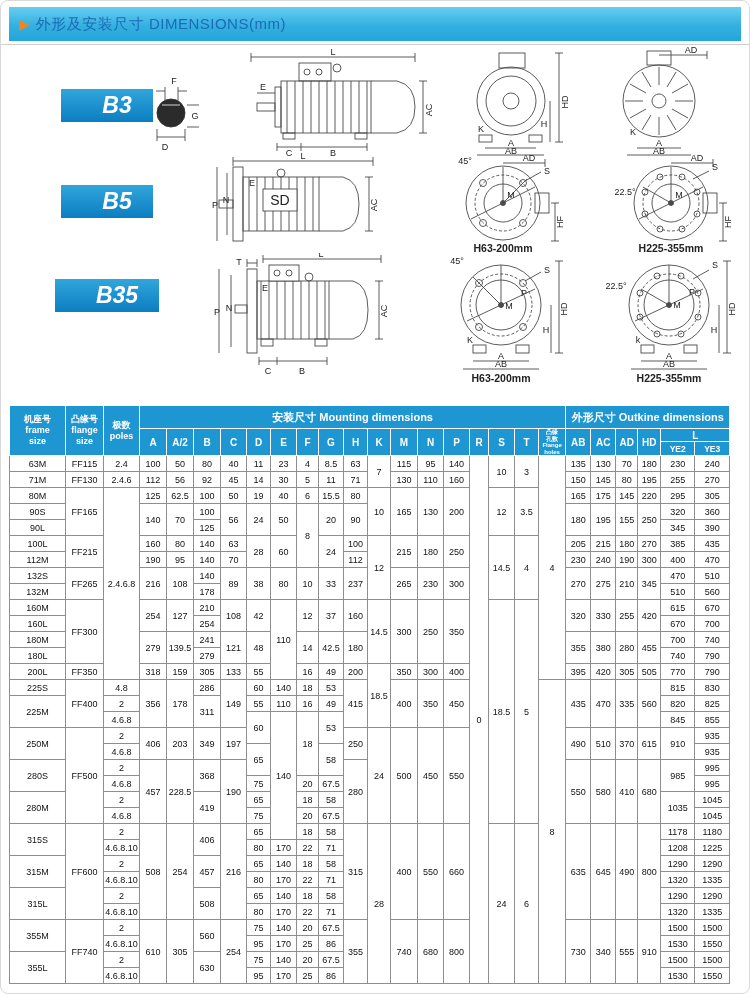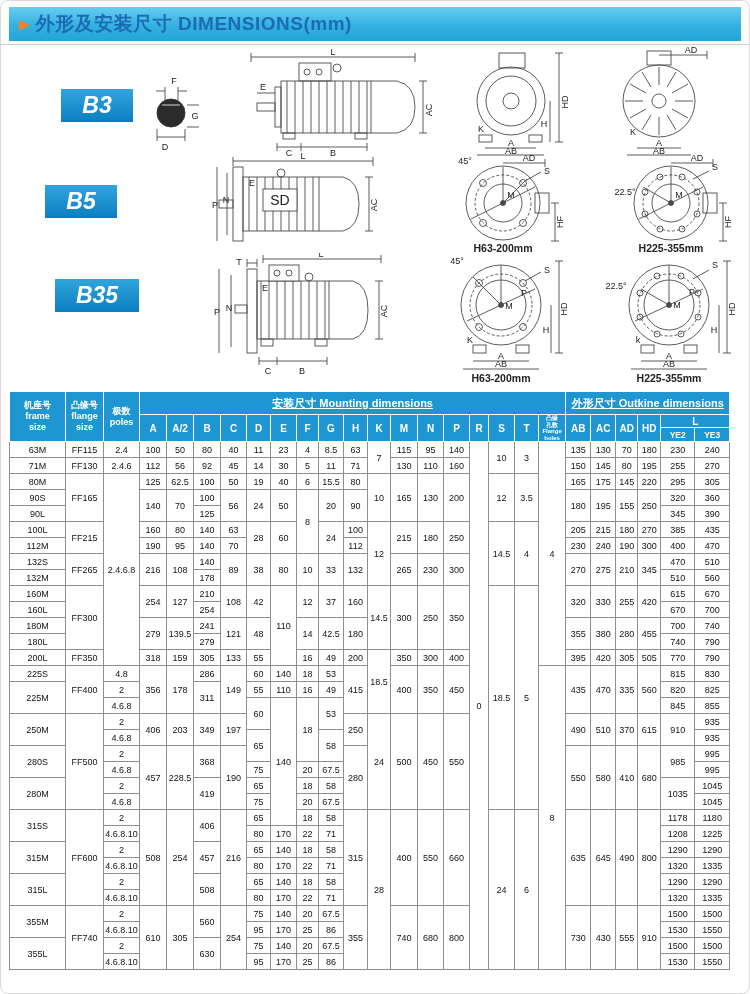--- a/index.html
+++ b/index.html
@@ -2,34 +2,34 @@
 <html><head>
 <meta charset="utf-8">
 <style>
   html,body{margin:0;padding:0;background:#fff;}
   .page{width:750px;height:994px;background:#fff;border:1px solid #d9d9d9;border-radius:8px;
     box-sizing:border-box;padding:6px 8px 4px;position:relative;overflow:hidden;
     font-family:"Liberation Sans","DejaVu Sans",sans-serif;}
   .banner{height:34px;background:linear-gradient(180deg,#66cef0 0%,#34b0e0 55%,#22a5d9 100%);
     display:flex;align-items:center;padding:0 10px;}
   .banner .arrow{color:#f58220;font-size:14px;margin-right:6px;}
-  .banner .title{color:#1b6cb5;font-size:19px;font-weight:bold;letter-spacing:.5px;}
+  .banner .title{color:#1b6cb5;font-size:15px;font-weight:normal;letter-spacing:.5px;}
   .divider{border-bottom:1px solid #cfcfcf;margin:3px -8px 0;}
   .diagrams{position:relative;height:344px;}
   .dlabel{position:absolute;width:72px;height:33px;background:linear-gradient(180deg,#31a5db,#0b7ec2);
-    color:#fff;font-weight:bold;font-style:italic;font-size:23px;text-align:center;line-height:33px;}
-  .b3pos{left:52px;top:44px}.b5pos{left:36px;top:140px}.b35pos{left:46px;top:234px;width:84px}
+    color:#fff;font-weight:bold;font-style:italic;font-size:23px;text-align:center;line-height:33px;padding-left:20px;}
+  .b3pos{left:52px;top:44px}.b5pos{left:52px;top:140px}.b35pos{left:46px;top:234px;width:84px}
   .diagrams svg{position:absolute;}
   .svg-b3{left:120px;top:2px}.svg-b5{left:202px;top:108px}.svg-b35{left:202px;top:208px}
   svg text{font-size:9px;fill:#222;text-anchor:middle;font-family:"Liberation Sans","DejaVu Sans",sans-serif;}
   svg text.cap{font-size:10.5px;font-weight:bold;}
   svg g.draw{stroke:#4a4a4a;stroke-width:.9;fill:none;}
-  table.dims{width:663px;border-collapse:collapse;table-layout:fixed;margin-top:2px;}
+  table.dims{width:663px;border-collapse:collapse;table-layout:fixed;margin-top:16px;}
   .dims th{background:#1e96d2;color:#fff;border:1px solid #fff;font-weight:bold;padding:0;}
-  .dims th.gh{font-size:11px;height:22px;text-decoration:underline;}
+  .dims th.gh{font-size:11px;height:22px;}
   .dims th.side{font-size:9px;line-height:1.2;white-space:pre-line;}
   .dims th.letter{font-size:10px;height:18px;}
   .dims th.tiny{font-size:6px;line-height:1.1;white-space:pre-line;}
   .dims th.lhead{font-size:10px;}
   .dims th.ye{font-size:8.5px;height:13px;}
   .dims td{border:1px solid #8e8e8e;text-align:center;font-size:9px;color:#111;height:15px;
     padding:0;overflow:hidden;background:#fff;}
 </style>
 </head>
 <body>
@@ -522,21 +522,21 @@
           <td>132S</td>
           <td rowspan="2">FF265</td>
           <td rowspan="2">216</td>
           <td rowspan="2">108</td>
           <td>140</td>
           <td rowspan="2">89</td>
           <td rowspan="2">38</td>
           <td rowspan="2">80</td>
           <td rowspan="2">10</td>
           <td rowspan="2">33</td>
-          <td rowspan="2">132</td>
+          <td rowspan="2">237</td>
           <td rowspan="2">265</td>
           <td rowspan="2">230</td>
           <td rowspan="2">300</td>
           <td rowspan="2">270</td>
           <td rowspan="2">275</td>
           <td rowspan="2">210</td>
           <td rowspan="2">345</td>
           <td>470</td>
           <td>510</td>
         </tr>
@@ -815,21 +815,21 @@
           <td rowspan="4">254</td>
           <td>75</td>
           <td>140</td>
           <td>20</td>
           <td>67.5</td>
           <td rowspan="4">355</td>
           <td rowspan="4">740</td>
           <td rowspan="4">680</td>
           <td rowspan="4">800</td>
           <td rowspan="4">730</td>
-          <td rowspan="4">430</td>
+          <td rowspan="4">340</td>
           <td rowspan="4">555</td>
           <td rowspan="4">910</td>
           <td>1500</td>
           <td>1500</td>
         </tr>
         <tr>
           <td>4.6.8.10</td>
           <td>95</td>
           <td>170</td>
           <td>25</td>

